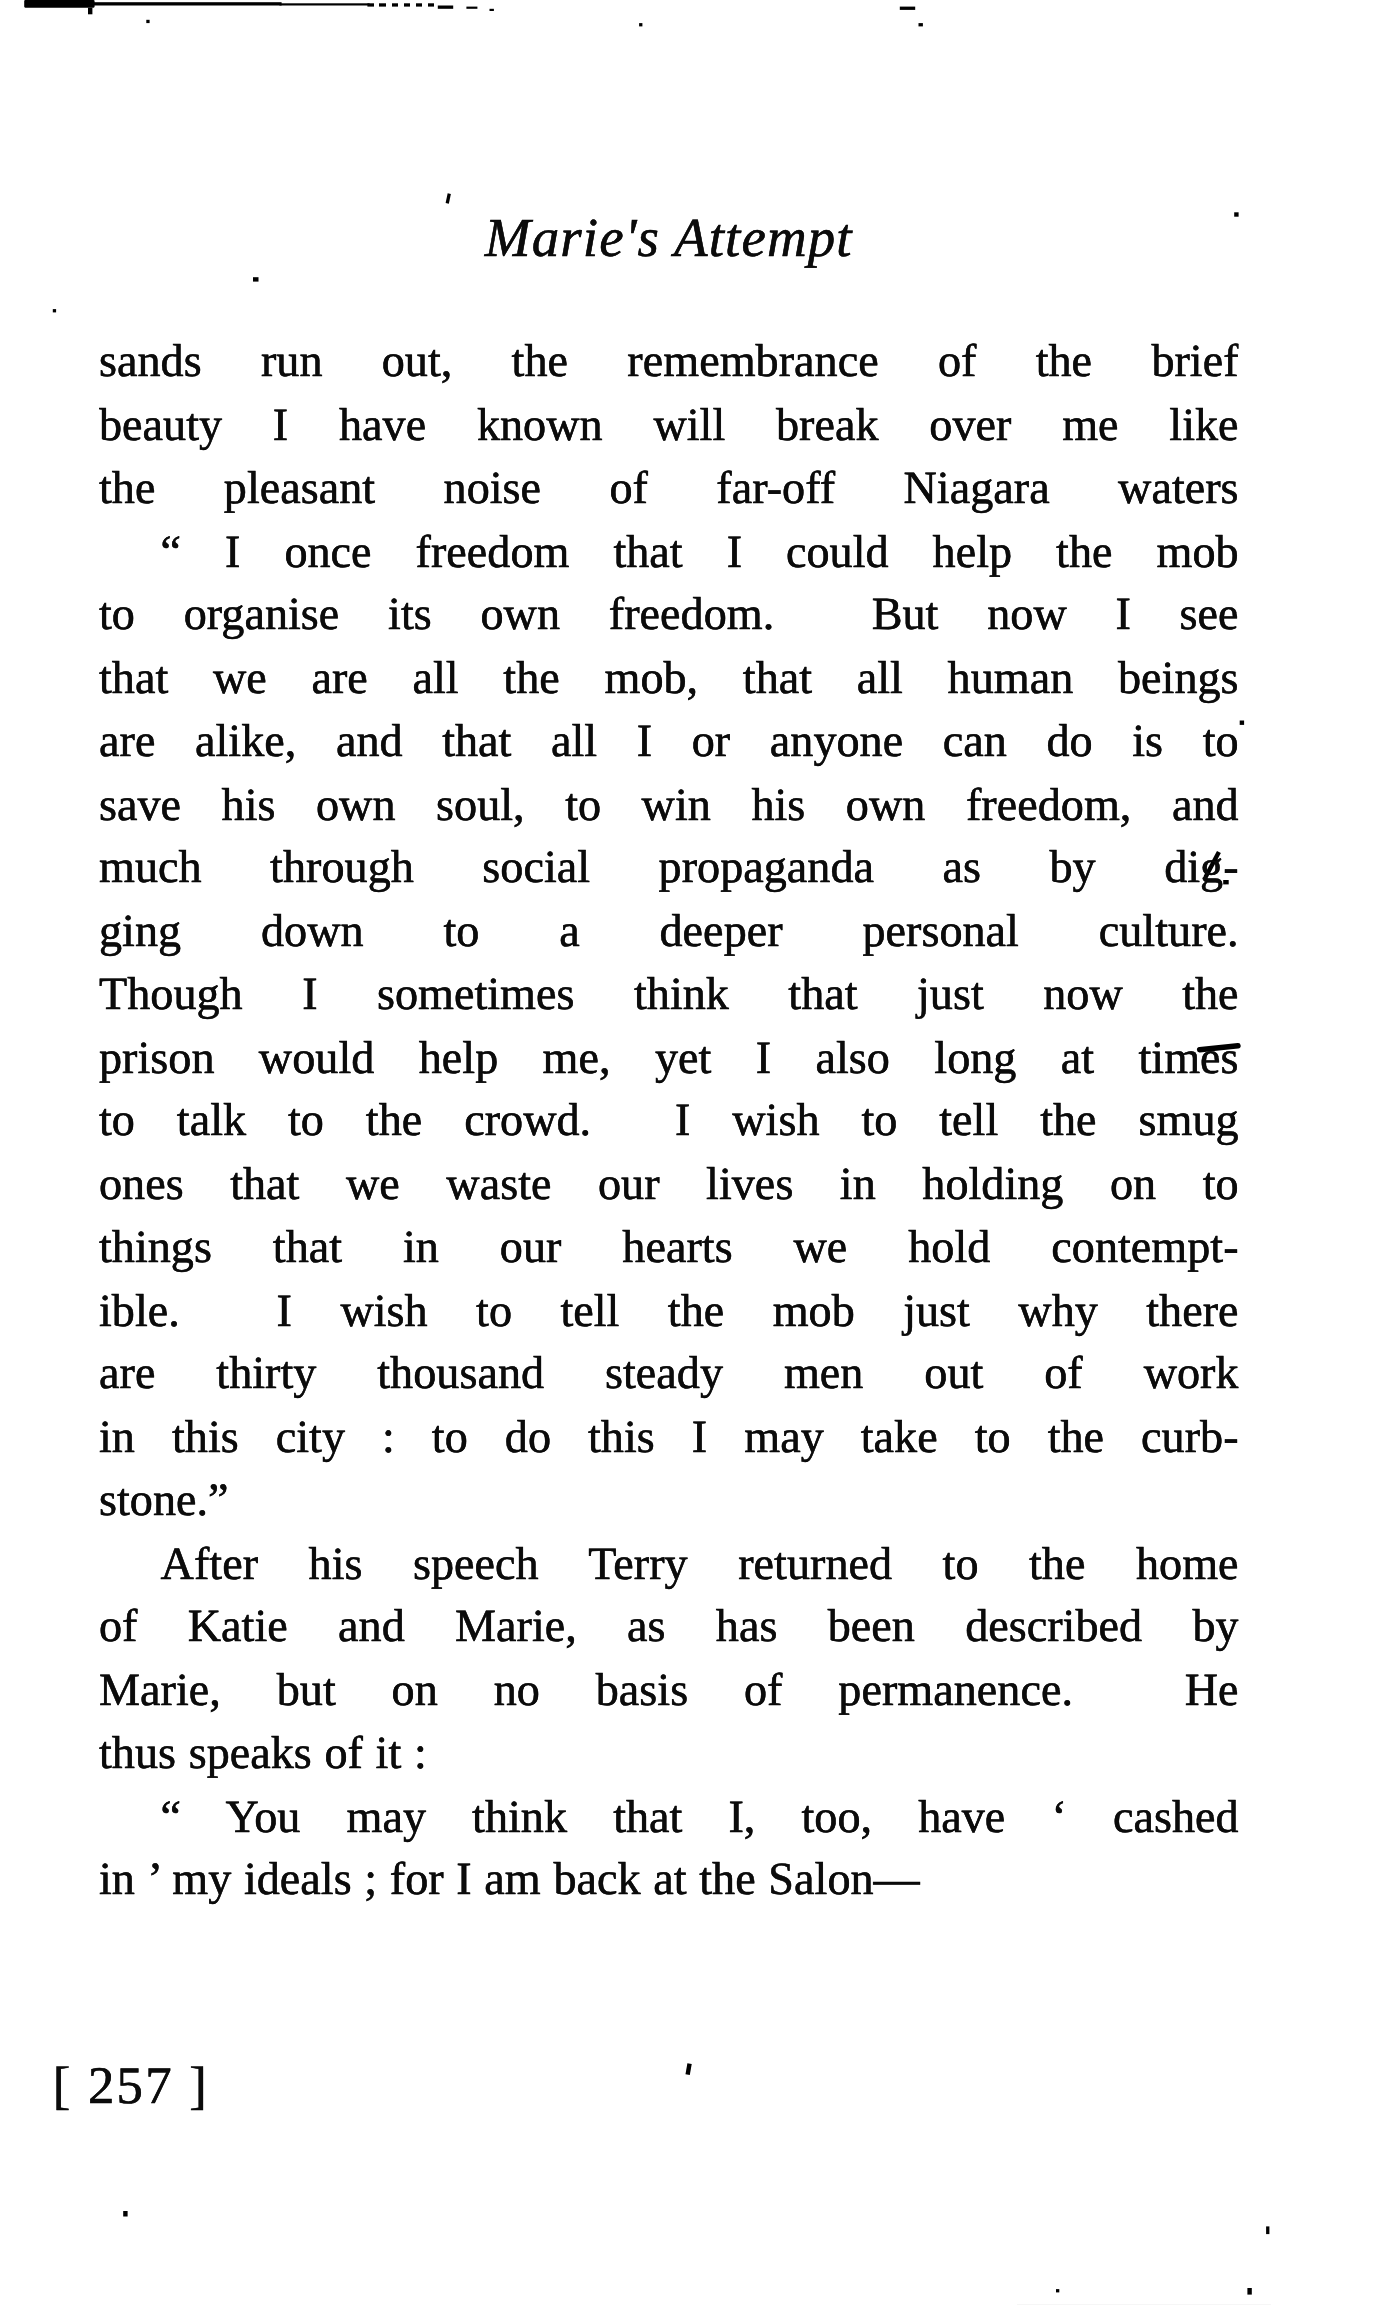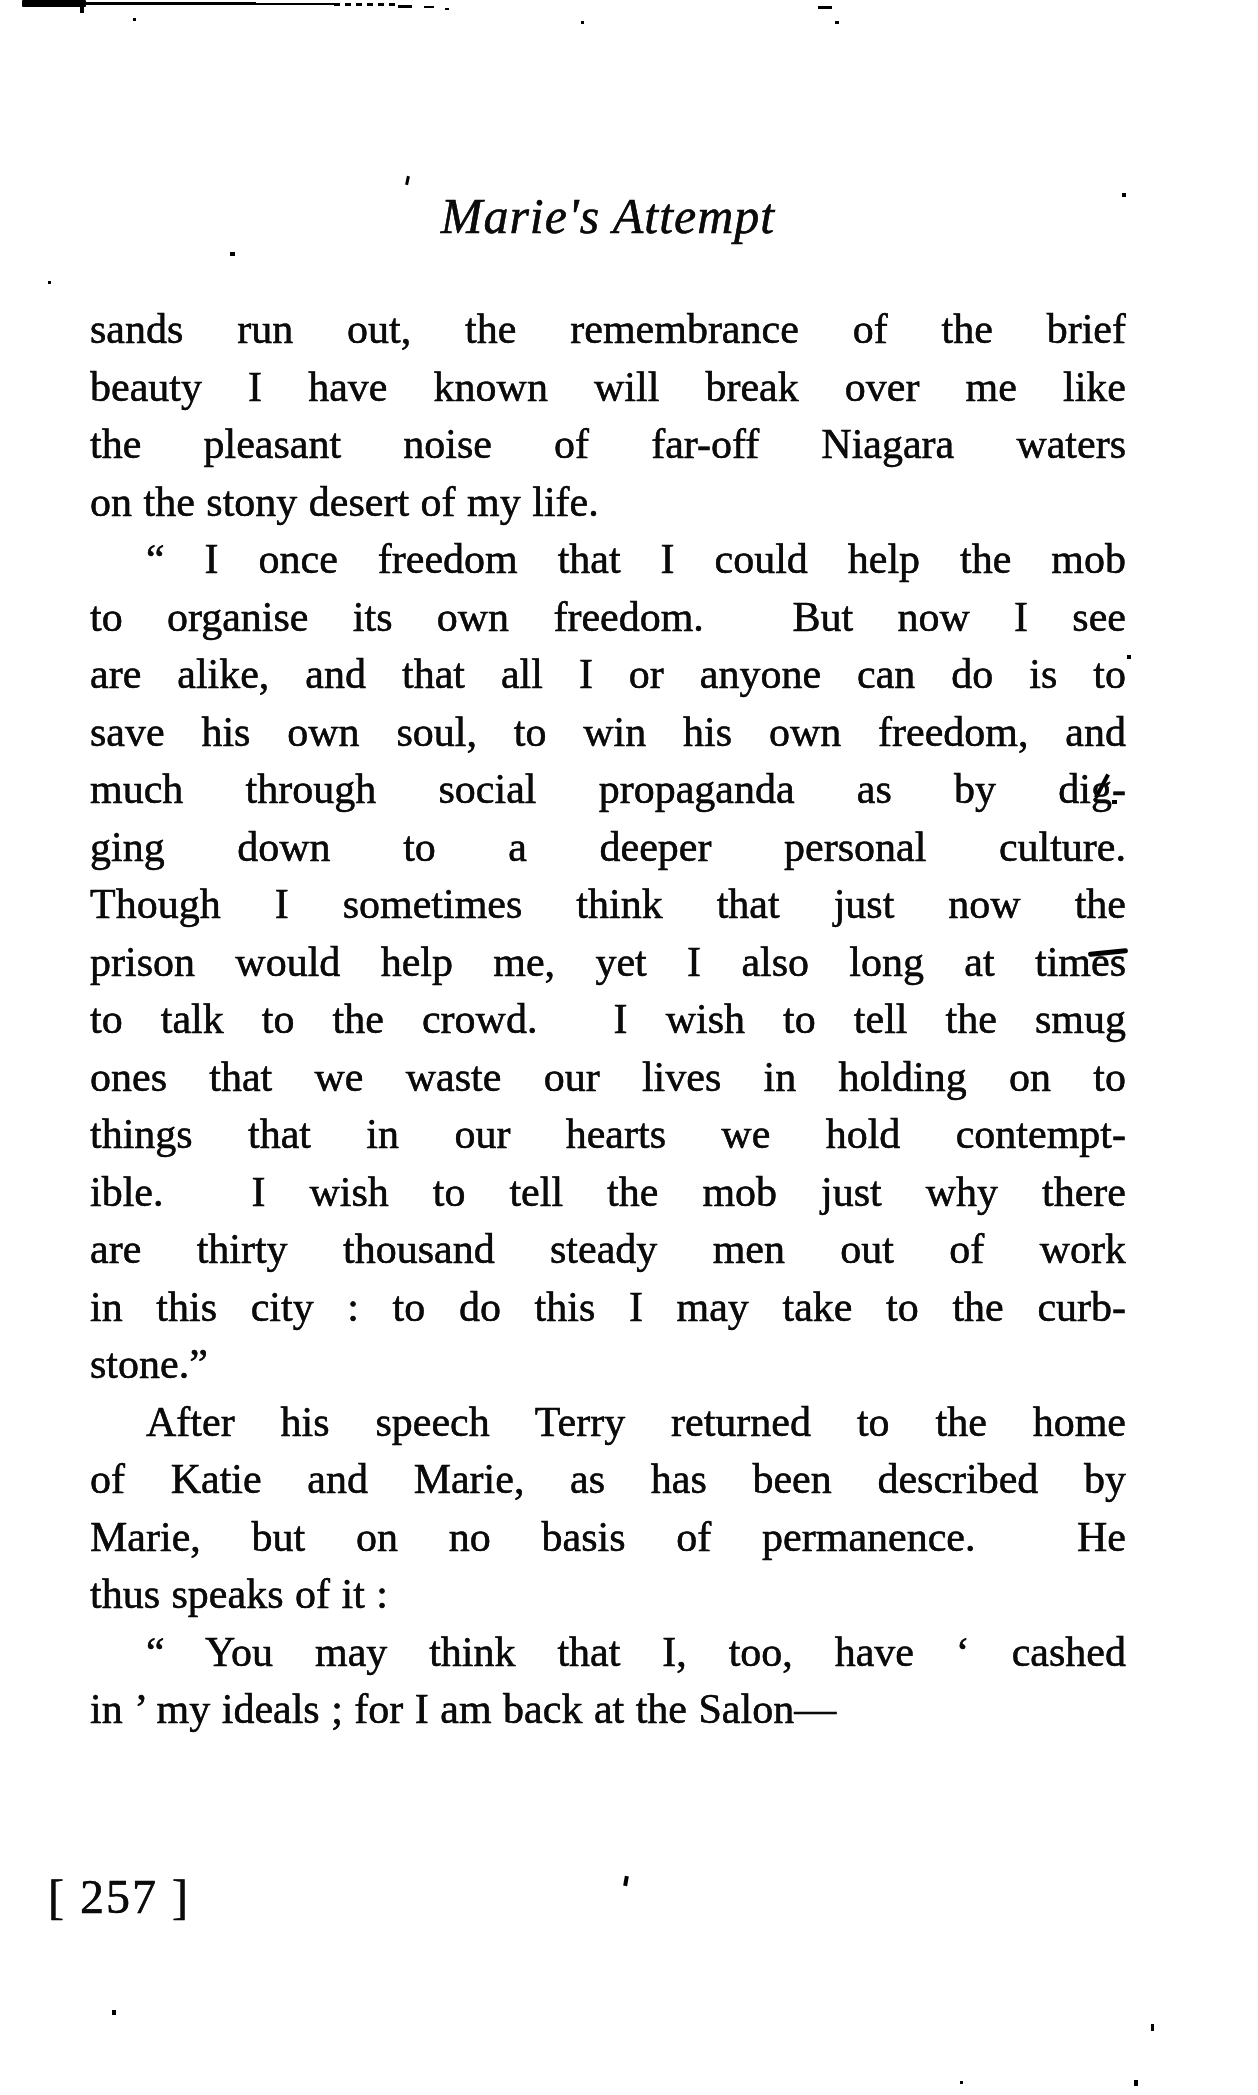--- a/index.html
+++ b/index.html
@@ -82,23 +82,23 @@
     <div class="speck" style="left:960px;top:2081px;width:3px;height:3px;"></div>
     <div class="speck" style="left:1134px;top:2080px;width:4px;height:6px;"></div>
   </div>
 
   <div class="running-header">Marie's Attempt</div>
 
   <div class="text-block">
       <div class="line">sands run out, the remembrance of the brief</div>
       <div class="line">beauty I have known will break over me like</div>
       <div class="line">the pleasant noise of far-off Niagara waters</div>
-      <div class="line endp">on the stony desert of my life.</div>
       <div class="line indent">“ I once freedom that I could help the mob</div>
       <div class="line">to organise its own freedom.&nbsp; But now I see</div>
+      <div class="line">that we are all the mob, that all human beings</div>
       <div class="line">are alike, and that all I or anyone can do is to</div>
       <div class="line">save his own soul, to win his own freedom, and</div>
       <div class="line">much through social propaganda as by dig-</div>
       <div class="line">ging down to a deeper personal culture.</div>
       <div class="line">Though I sometimes think that just now the</div>
       <div class="line">prison would help me, yet I also long at times</div>
       <div class="line">to talk to the crowd.&nbsp; I wish to tell the smug</div>
       <div class="line">ones that we waste our lives in holding on to</div>
       <div class="line">things that in our hearts we hold contempt-</div>
       <div class="line">ible.&nbsp; I wish to tell the mob just why there</div>

